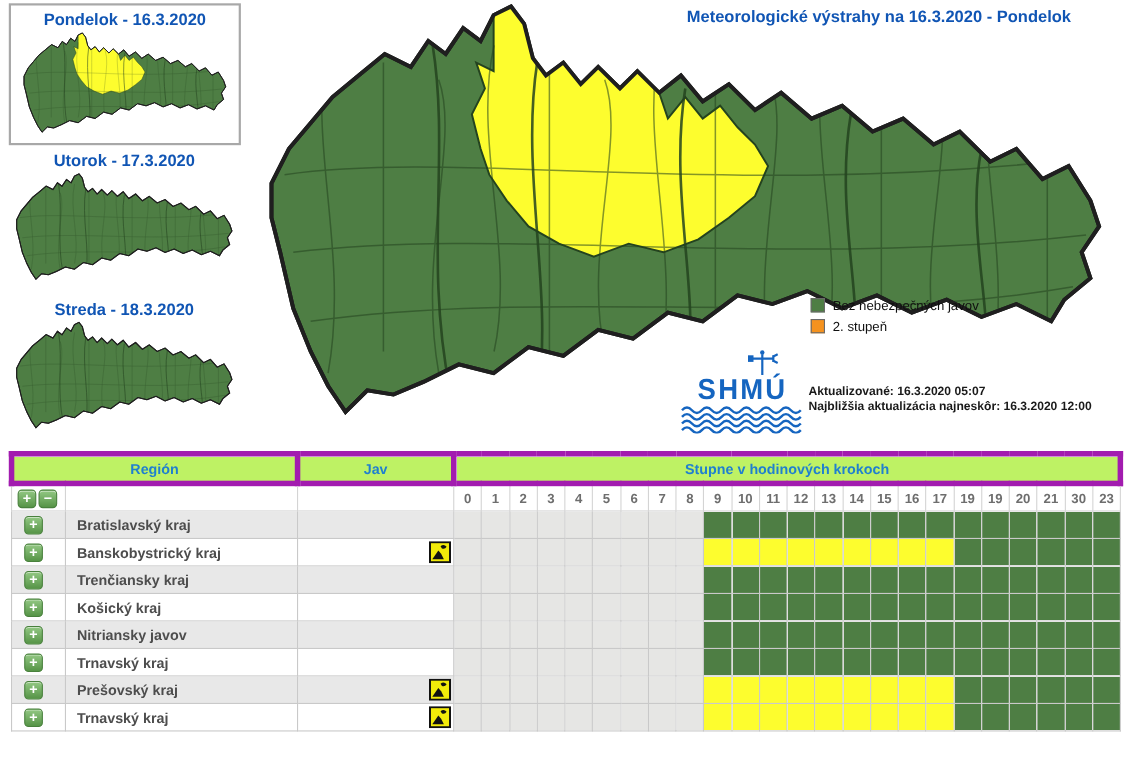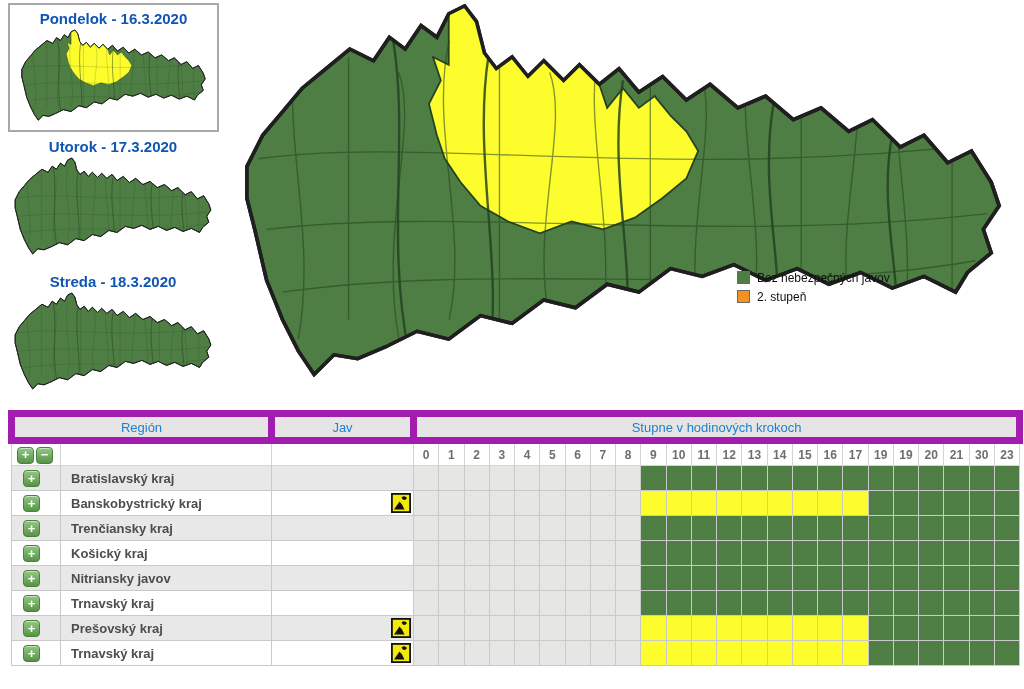--- a/index.html
+++ b/index.html
@@ -31,22 +31,22 @@
   .logo { position:absolute; left:616px; top:318px; width:118px; height:78px; z-index:3; text-align:center; }
   .logo-vane { position:absolute; left:62px; top:0; }
   .logo-text { position:absolute; left:0; top:22px; width:118px; font-size:25px; font-weight:bold;
                color:#1565c0; letter-spacing:2px; transform:scaleY(1.05); }
   .logo-waves { position:absolute; left:2px; top:50px; }
 
   
   table.warn { position:absolute; left:8px; top:410px; width:1008px; border-collapse:collapse;
                table-layout:fixed; }
   table.warn th, table.warn td { border:1px solid #c9c9c9; overflow:hidden; }
-  tr.hdr1 th { background:#e5e5e5; border:7px solid #a21caf; height:27px;
-               font-size:13px; font-weight:normal; color:#1f7fd0; text-align:center; }
+  tr.hdr1 th { background:#bef264; border:5px solid #a21caf; height:27px;
+               font-size:13px; font-weight:bold; color:#1f7fd0; text-align:center; }
   tr.hdr2 th { background:#ffffff; height:25px; border:1px solid #d4d4d4; }
   th.hour-num { font-size:12px; font-weight:bold; color:#6e6e6e; text-align:center; }
   th.expand-th { text-align:left; padding-left:5px; white-space:nowrap; }
 
   tr.body-row { height:25px; }
   tr.body-row td.expand-td { text-align:left; padding-left:11px; }
   tr.body-row td.region-td { font-size:13px; font-weight:bold; color:#4d4d4d; padding-left:10px; }
   tr.body-row td.jav-td { text-align:right; padding-right:2px; vertical-align:middle; }
   tr.row-odd  td.expand-td, tr.row-odd  td.region-td, tr.row-odd  td.jav-td { background:#e8e8e8; }
   tr.row-even td.expand-td, tr.row-even td.region-td, tr.row-even td.jav-td { background:#ffffff; }
@@ -172,20 +172,21 @@
           <path d="M42,10 C46,35 40,60 46,90"></path>
           <path d="M66,14 C62,40 70,68 66,92"></path>
           <path d="M100,20 C96,45 104,70 100,86"></path>
           <path d="M138,26 C134,50 142,72 138,86"></path>
           <path d="M168,34 C164,54 172,76 168,86"></path>
         </g>
         <path d="M5,42 L9,34 L14,28 L19,22 L25,17 L31,12 L37,15 L41,9 L45,12 L49,6 L53,9 L56,3 L60,1 L63,5 L65,13 L68,17 L72,14 L76,19 L80,15 L85,20 L89,16 L94,21 L99,17 L104,23 L110,19 L116,25 L122,21 L129,27 L136,24 L143,30 L150,27 L157,33 L163,30 L170,37 L176,34 L182,41 L188,38 L193,46 L195,52 L191,58 L193,64 L187,69 L184,74 L176,70 L168,73 L160,69 L152,72 L144,68 L136,71 L128,67 L120,70 L112,68 L104,74 L96,72 L88,78 L80,76 L72,82 L64,80 L56,86 L48,84 L40,88 L33,91 L27,90 L22,95 L18,89 L14,81 L10,71 L7,58 L5,50 Z" fill="none" stroke="#1f1f1f" stroke-width="0.9"></path>
       </svg>
   </div>
 
+  <div class="map-title">Meteorologické výstrahy na 16.3.2020 - Pondelok</div>
   <svg class="main-map-svg" preserveAspectRatio="none" viewBox="0 0 200 100">
       <defs>
         <clipPath id="skclip3">
           <path d="M5,42 L9,34 L14,28 L19,22 L25,17 L31,12 L37,15 L41,9 L45,12 L49,6 L53,9 L56,3 L60,1 L63,5 L65,13 L68,17 L72,14 L76,19 L80,15 L85,20 L89,16 L94,21 L99,17 L104,23 L110,19 L116,25 L122,21 L129,27 L136,24 L143,30 L150,27 L157,33 L163,30 L170,37 L176,34 L182,41 L188,38 L193,46 L195,52 L191,58 L193,64 L187,69 L184,74 L176,70 L168,73 L160,69 L152,72 L144,68 L136,71 L128,67 L120,70 L112,68 L104,74 L96,72 L88,78 L80,76 L72,82 L64,80 L56,86 L48,84 L40,88 L33,91 L27,90 L22,95 L18,89 L14,81 L10,71 L7,58 L5,50 Z"></path>
         </clipPath>
       </defs>
       <path d="M5,42 L9,34 L14,28 L19,22 L25,17 L31,12 L37,15 L41,9 L45,12 L49,6 L53,9 L56,3 L60,1 L63,5 L65,13 L68,17 L72,14 L76,19 L80,15 L85,20 L89,16 L94,21 L99,17 L104,23 L110,19 L116,25 L122,21 L129,27 L136,24 L143,30 L150,27 L157,33 L163,30 L170,37 L176,34 L182,41 L188,38 L193,46 L195,52 L191,58 L193,64 L187,69 L184,74 L176,70 L168,73 L160,69 L152,72 L144,68 L136,71 L128,67 L120,70 L112,68 L104,74 L96,72 L88,78 L80,76 L72,82 L64,80 L56,86 L48,84 L40,88 L33,91 L27,90 L22,95 L18,89 L14,81 L10,71 L7,58 L5,50 Z" fill="#4e7e44" stroke="#1f1f1f" stroke-width="0.9"></path>
       <path d="M53,34 L51,26 L54,20 L52,14 L56,16 L56,9 L56,3 L60,1 L63,5 L65,13 L68,17 L72,14 L76,19 L80,15 L85,20 L89,16 L94,21 L96,27 L100,22 L104,27 L108,24 L112,29 L116,33 L119,38 L116,45 L110,50 L103,55 L95,58 L87,56 L79,59 L71,56 L64,52 L59,46 L55,40 Z" fill="#fdfd2e" stroke="#24431f" stroke-width="0.45" clip-path="url(#skclip3)"></path>
       <g clip-path="url(#skclip3)" stroke="#24431f" stroke-width="0.35" opacity="0.55" fill="none">
         <path d="M18,10 C13,32 23,58 18,86"></path>
@@ -220,21 +221,47 @@
       <div class="legend-item">
         <span class="legend-swatch" style="background: rgb(78, 126, 68);"></span>
         <span class="legend-label">Bez nebezpečných javov</span>
       </div>
       <div class="legend-item">
         <span class="legend-swatch" style="background: rgb(245, 146, 30);"></span>
         <span class="legend-label">2. stupeň</span>
       </div>
     </div>
 
-
+  <div class="logo">
+    <svg class="logo-vane" width="30" height="24" viewBox="0 0 30 24">
+      <g stroke="#1565c0" stroke-width="2" fill="none">
+        <line x1="15" y1="23" x2="15" y2="4"></line>
+        <line x1="5" y1="8" x2="25" y2="8"></line>
+        <line x1="25" y1="5" x2="25" y2="11"></line>
+        <line x1="29" y1="4" x2="25" y2="6"></line>
+        <line x1="29" y1="12" x2="25" y2="10"></line>
+      </g>
+      <rect x="2" y="5" width="5" height="6" fill="#1565c0"></rect>
+      <circle cx="15" cy="2.5" r="2" fill="#1565c0"></circle>
+    </svg>
+    <div class="logo-text">SHMÚ</div>
+    <svg class="logo-waves" width="112" height="26" viewBox="0 0 112 26">
+      <g stroke="#1565c0" stroke-width="2.2" fill="none">
+        <path d="M2,5 q4.5,-5 9,0 t9,0 t9,0 t9,0 t9,0 t9,0 t9,0 t9,0 t9,0 t9,0 t9,0 t9,0"></path>
+        <path d="M2,11 q4.5,-5 9,0 t9,0 t9,0 t9,0 t9,0 t9,0 t9,0 t9,0 t9,0 t9,0 t9,0 t9,0"></path>
+        <path d="M2,17 q4.5,-5 9,0 t9,0 t9,0 t9,0 t9,0 t9,0 t9,0 t9,0 t9,0 t9,0 t9,0 t9,0"></path>
+        <path d="M2,23 q4.5,-5 9,0 t9,0 t9,0 t9,0 t9,0 t9,0 t9,0 t9,0 t9,0 t9,0 t9,0 t9,0"></path>
+      </g>
+    </svg>
+  </div>
+
+  <div class="status">
+    <div>Aktualizované: 16.3.2020 05:07</div>
+    <div>Najbližšia aktualizácia najneskôr: 16.3.2020 12:00</div>
+  </div>
 
   <table class="warn">
     <colgroup id="cg">
         <col style="width: 49px;">
         <col style="width: 211px;">
         <col style="width: 142px;">
         <col style="width: 25.25px;">
         <col style="width: 25.25px;">
         <col style="width: 25.25px;">
         <col style="width: 25.25px;">

